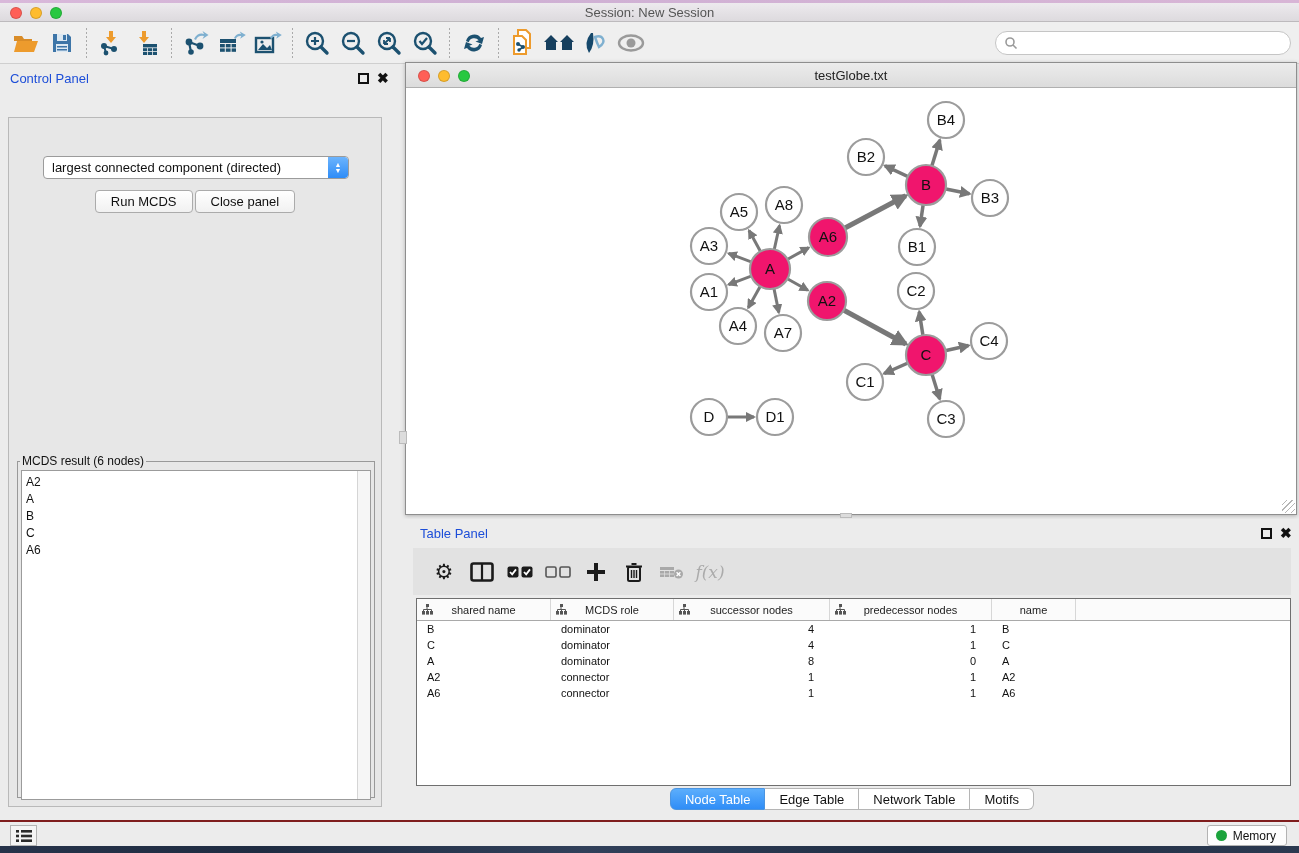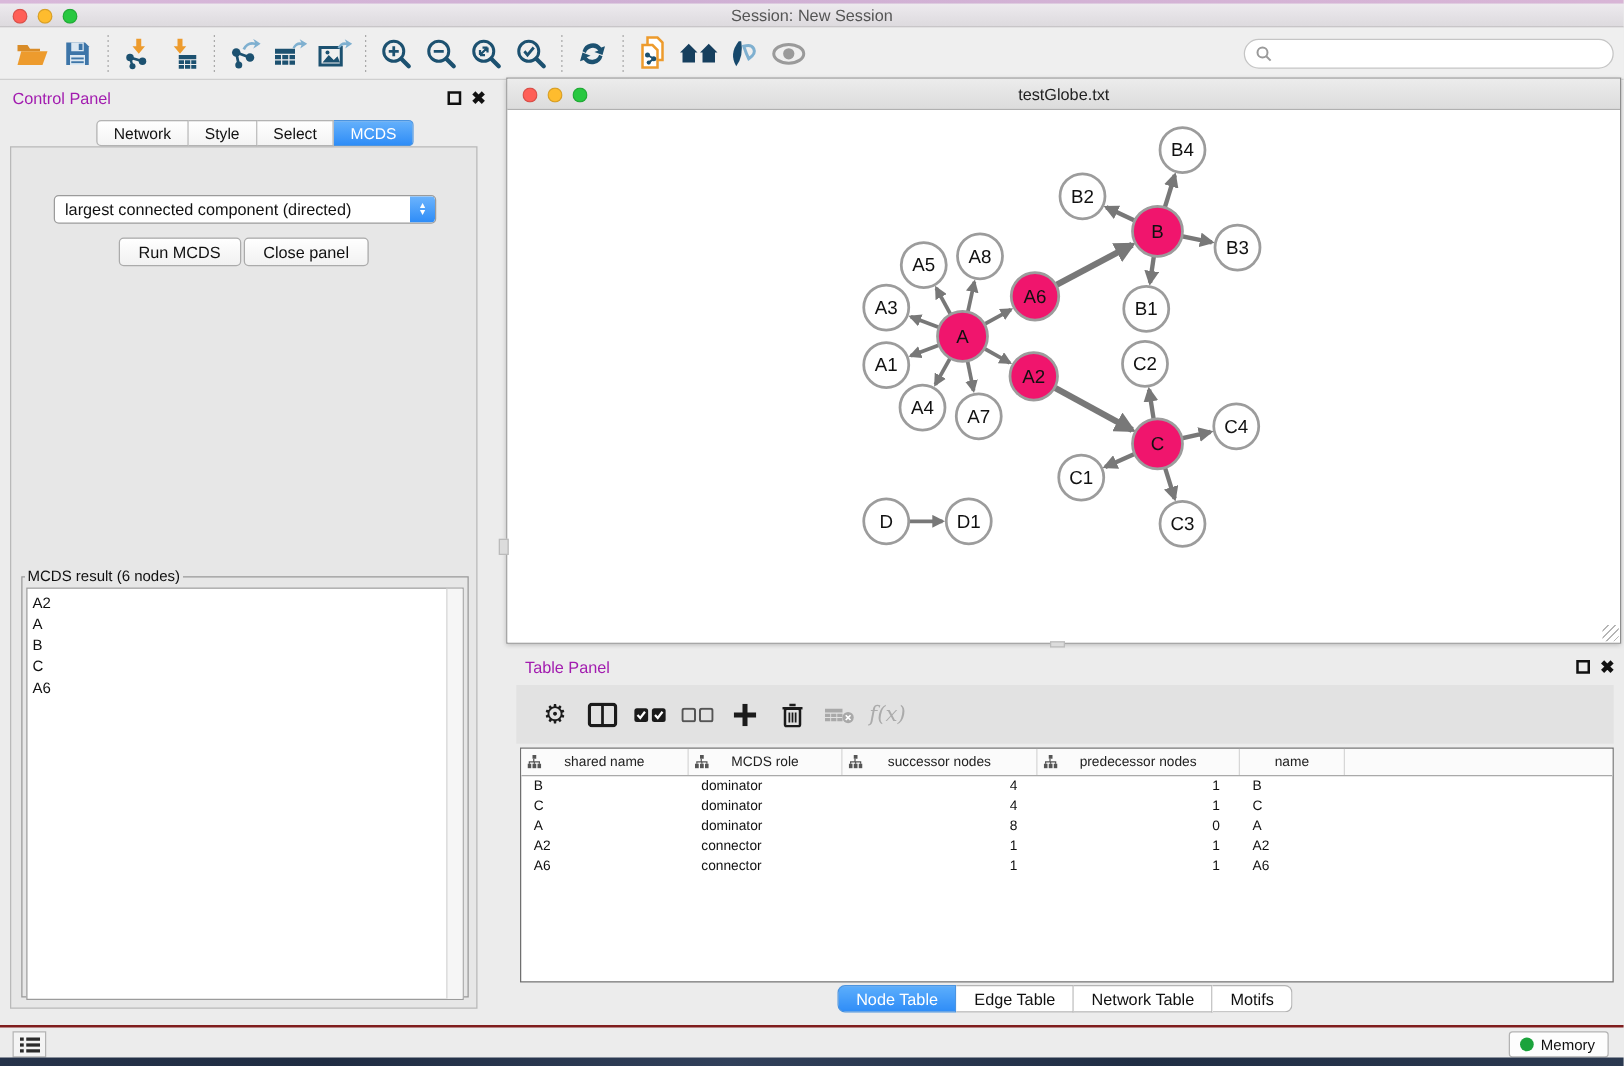--- a/index.html
+++ b/index.html
@@ -23,21 +23,21 @@
   .tb-icon { width:36px; height:34px; display:flex; align-items:center; justify-content:center; cursor:default; }
   .tb-sep { width:1px; height:30px; margin:0 6px;
     background-image:linear-gradient(#aaa 40%, transparent 40%); background-size:1px 4px; }
   .tb-search { margin-left:auto; width:296px; height:24px; border:1px solid #c5c5c5; border-radius:12px;
     background:#fff; display:flex; align-items:center; padding-left:8px; }
   .tb-search input { border:none; outline:none; flex:1; height:20px; font-size:12px; background:transparent; }
 
   
   .control-panel { position:absolute; left:0; top:64px; width:390px; height:756px; background:#ececec; }
   .panel-head { position:absolute; left:0; top:6px; width:100%; height:20px; }
-  .panel-head .ph-title { position:absolute; left:10px; top:1px; font-size:13px; color:#a21caf; }
+  .panel-head .ph-title { position:absolute; left:10px; top:1px; font-size:13px; color:#1d4ed8; }
   .float-box { position:absolute; top:3px; width:11px; height:11px; border:2px solid #111; }
   .close-x { position:absolute; top:0px; font-size:14px; font-weight:bold; color:#111; line-height:16px; }
   .cp-tabs { position:absolute; left:77px; top:32px; height:21px; display:flex; z-index:3; }
   .cp-tab { height:21px; padding:0 13px; font-size:12.5px; background:linear-gradient(#fff,#f3f3f3);
     border:1px solid #b3b3b3; border-left:none; display:flex; align-items:center; color:#111; }
   .cp-tab:first-child { border-left:1px solid #b3b3b3; border-radius:4px 0 0 4px; }
   .cp-tab:last-child { border-radius:0 4px 4px 0; }
   .cp-tab.sel { background:linear-gradient(#64b0fb,#2f8df7); color:#fff; border-color:#4b94e0; }
   .cp-body { position:absolute; left:8px; top:53px; width:374px; height:690px;
     background:#e7e7e7; border:1px solid #b9b9b9; }
@@ -307,26 +307,20 @@
     <input type="text" placeholder="" style="">
   </div>
 </div>
 
 <div class="control-panel">
   <div class="panel-head">
     <div class="ph-title">Control Panel</div>
     <div class="float-box" style="left:358px;"></div>
     <div class="close-x" style="left:377px;">✖</div>
   </div>
-  <div class="cp-tabs" id="cp-tabs">
-      <div class="cp-tab">Network</div>
-      <div class="cp-tab">Style</div>
-      <div class="cp-tab">Select</div>
-      <div class="cp-tab sel">MCDS</div>
-    </div>
   <div class="cp-body">
     <div class="combo">
       <div class="combo-text">largest connected component (directed)</div>
       <div class="stepper">
           <span>▲</span>
           <span>▼</span>
         </div>
     </div>
     <div class="cp-buttons">
       <button class="mac-btn">Run MCDS</button>

